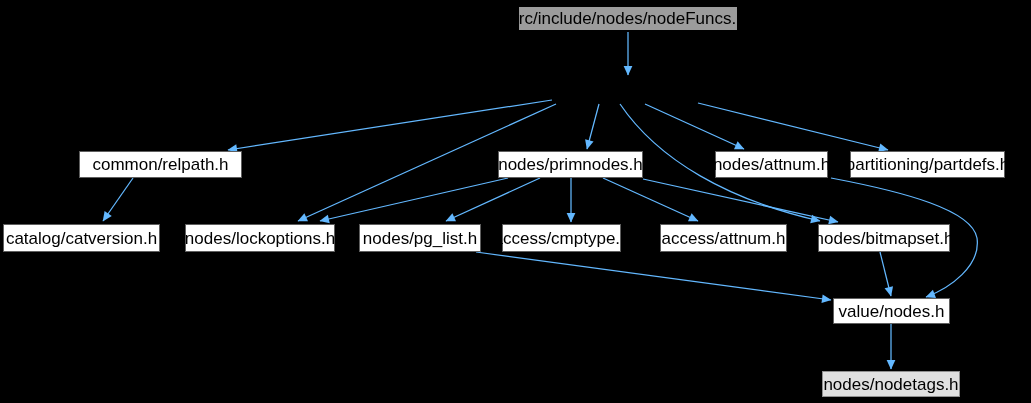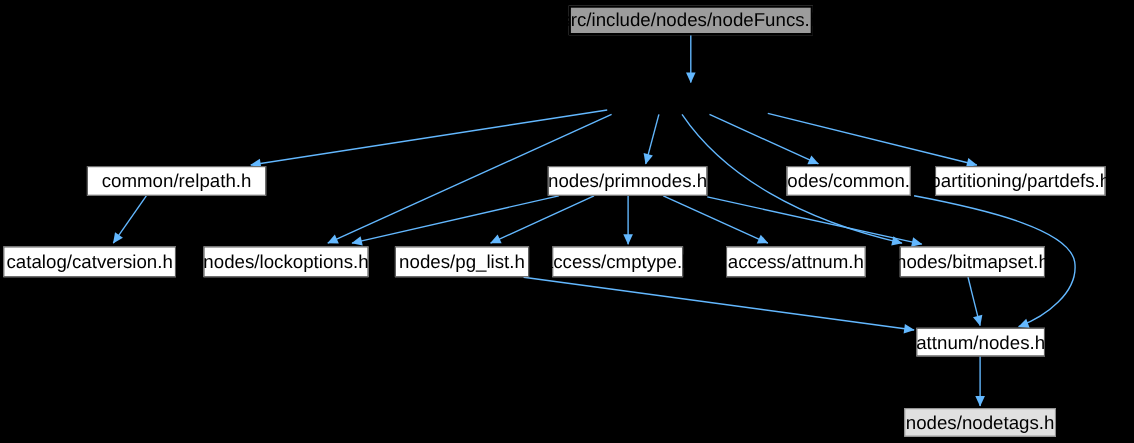--- a/index.html
+++ b/index.html
@@ -71,33 +71,33 @@
     <path class="edge" marker-end="url(#ah)" d="M891,324 L891,369"></path>
   </svg>
 
   <div class="gnode root" style="left:517px;top:5px;width:222px;height:27px;">src/include/nodes/nodeFuncs.h</div>
 
 
   <div class="gnode" style="left:79px;top:151px;width:163px;height:27px;">common/relpath.h</div>
 
   <div class="gnode" style="left:498px;top:151px;width:145px;height:27px;">nodes/primnodes.h</div>
 
-  <div class="gnode" style="left:715px;top:151px;width:113px;height:27px;">nodes/common.h</div>
+  <div class="gnode" style="left:715px;top:151px;width:113px;height:27px;">nodes/attnum.h</div>
 
   <div class="gnode" style="left:3px;top:224px;width:157px;height:28px;">catalog/catversion.h</div>
 
   <div class="gnode" style="left:850px;top:151px;width:155px;height:27px;">partitioning/partdefs.h</div>
 
   <div class="gnode" style="left:185px;top:224px;width:150px;height:28px;">nodes/lockoptions.h</div>
 
   <div class="gnode" style="left:359px;top:224px;width:122px;height:28px;">nodes/pg_list.h</div>
 
   <div class="gnode" style="left:502px;top:224px;width:119px;height:28px;">access/cmptype.h</div>
 
   <div class="gnode" style="left:660px;top:224px;width:127px;height:28px;">access/attnum.h</div>
 
   <div class="gnode" style="left:818px;top:224px;width:132px;height:28px;">nodes/bitmapset.h</div>
 
-  <div class="gnode" style="left:833px;top:298px;width:117px;height:26px;">attnum/nodes.h</div>
+  <div class="gnode" style="left:833px;top:298px;width:117px;height:26px;">value/nodes.h</div>
 
   <div class="gnode grey" style="left:822px;top:371px;width:138px;height:26px;">nodes/nodetags.h</div>
 
 </div>
 
 </body></html>

